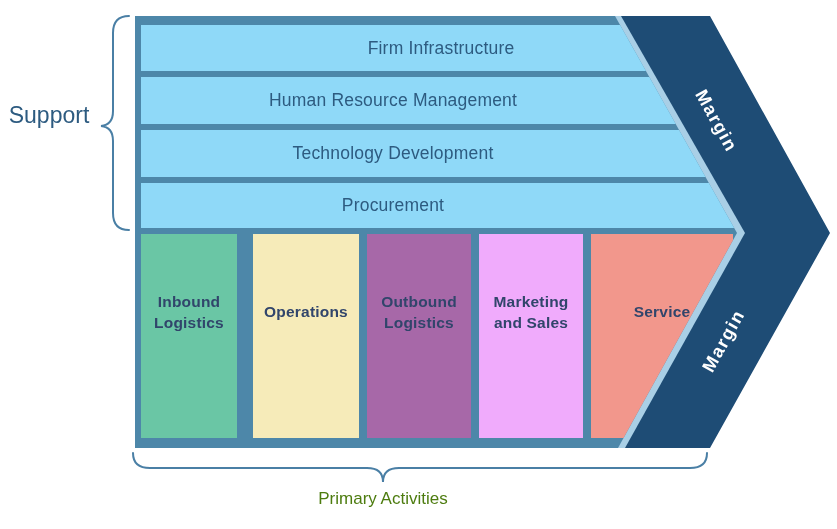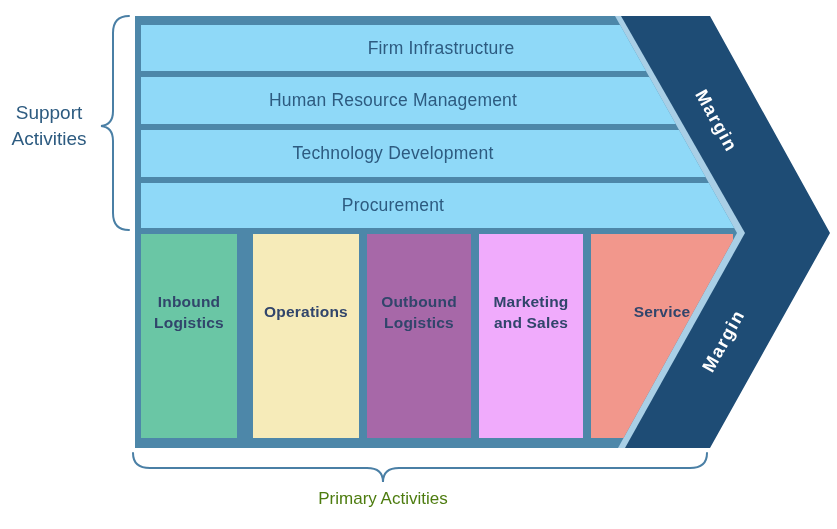--- a/index.html
+++ b/index.html
@@ -42,21 +42,21 @@
   
   .margin-text{position:absolute;color:#ffffff;font-size:18px;font-weight:700;
     letter-spacing:1.5px;white-space:nowrap;}
   .margin-top{left:716px;top:121px;transform:translate(-50%,-50%) rotate(61deg);}
   .margin-bottom{left:724px;top:341px;transform:translate(-50%,-50%) rotate(-61deg);}
 
   
   .brace{position:absolute;}
   .brace path{fill:none;stroke:#4A7FA5;stroke-width:2;stroke-linecap:round;}
   .support-label{position:absolute;left:2px;top:100px;width:94px;text-align:center;
-    color:#2D5B80;font-size:19px;font-weight:500;line-height:1.35;}
+    color:#2D5B80;font-size:23px;font-weight:500;line-height:1.35;}
   .primary-label{position:absolute;left:233px;top:489px;width:300px;text-align:center;
     color:#4d7c0f;font-size:17px;font-weight:500;}
 </style>
 </head>
 <body>
 
 <div id="stage">
 
   <div class="navy-arrow"></div>
 
@@ -92,21 +92,20 @@
   <div class="bar-label bl4">Procurement</div>
 
   <div class="margin-text margin-top">Margin</div>
   <div class="margin-text margin-bottom">Margin</div>
 
   <svg class="brace" style="left:96px;top:14px;" width="36" height="220" viewBox="0 0 36 220">
     <path d="M33 2 Q17 2 17 19 L17 97 Q17 111 5 112 Q17 113 17 127 L17 199 Q17 216 33 216"></path>
   </svg>
   <div class="support-label">
     <div>Support</div>
-    <div>Activities</div>
   </div>
 
   <svg class="brace" style="left:131px;top:451px;" width="578" height="38" viewBox="0 0 578 38">
     <path d="M2 2 Q2 17 19 17 L236 17 Q252 17 252 31 Q252 17 268 17 L559 17 Q576 17 576 2"></path>
   </svg>
   <div class="primary-label">Primary Activities</div>
 
 </div>
 
 </body></html>

